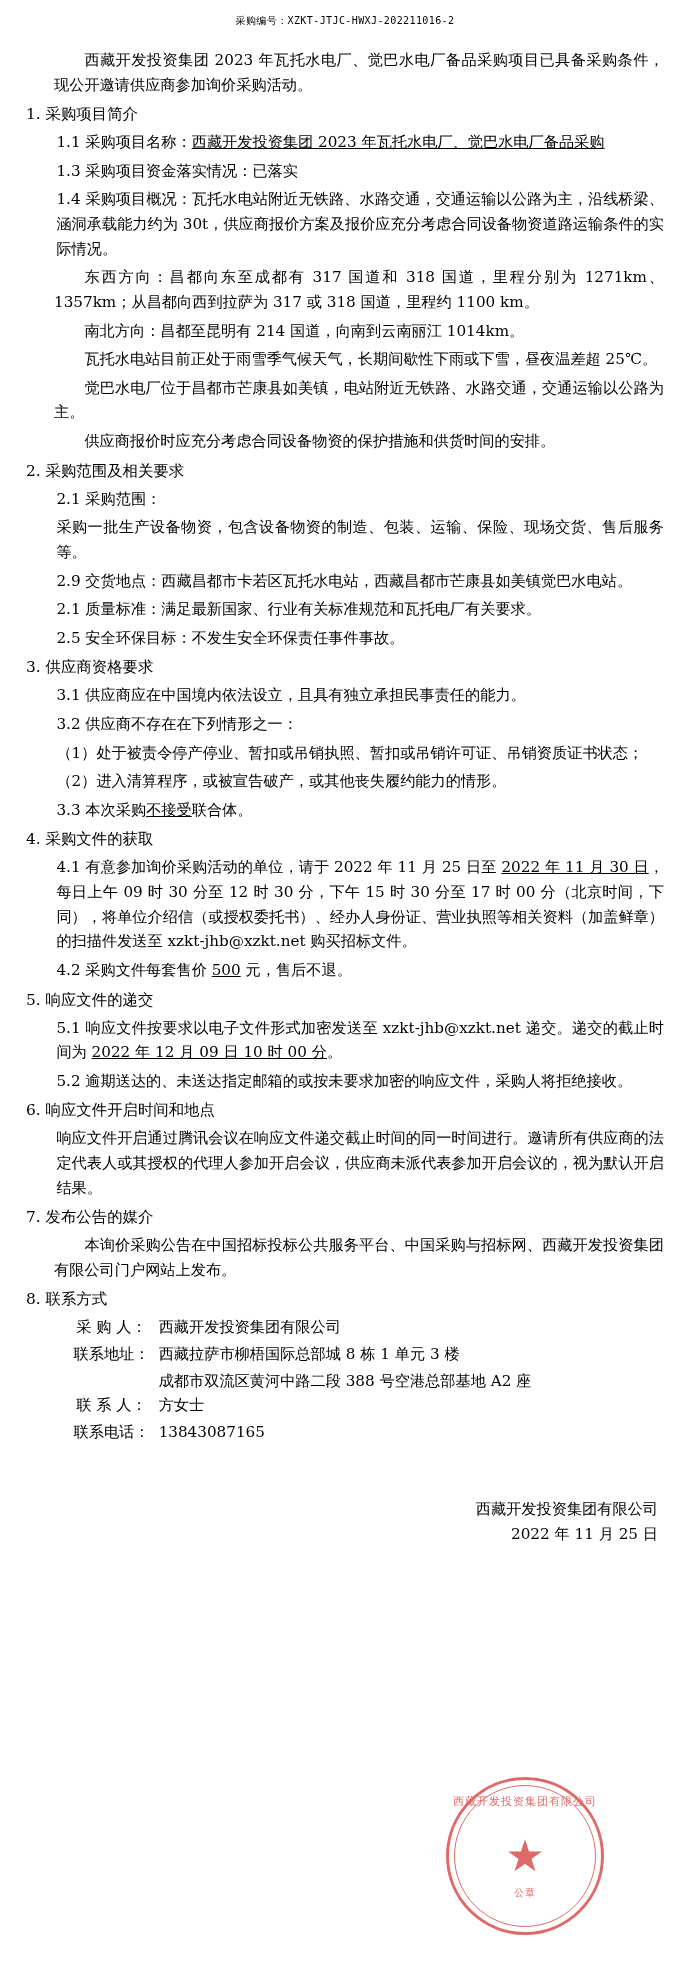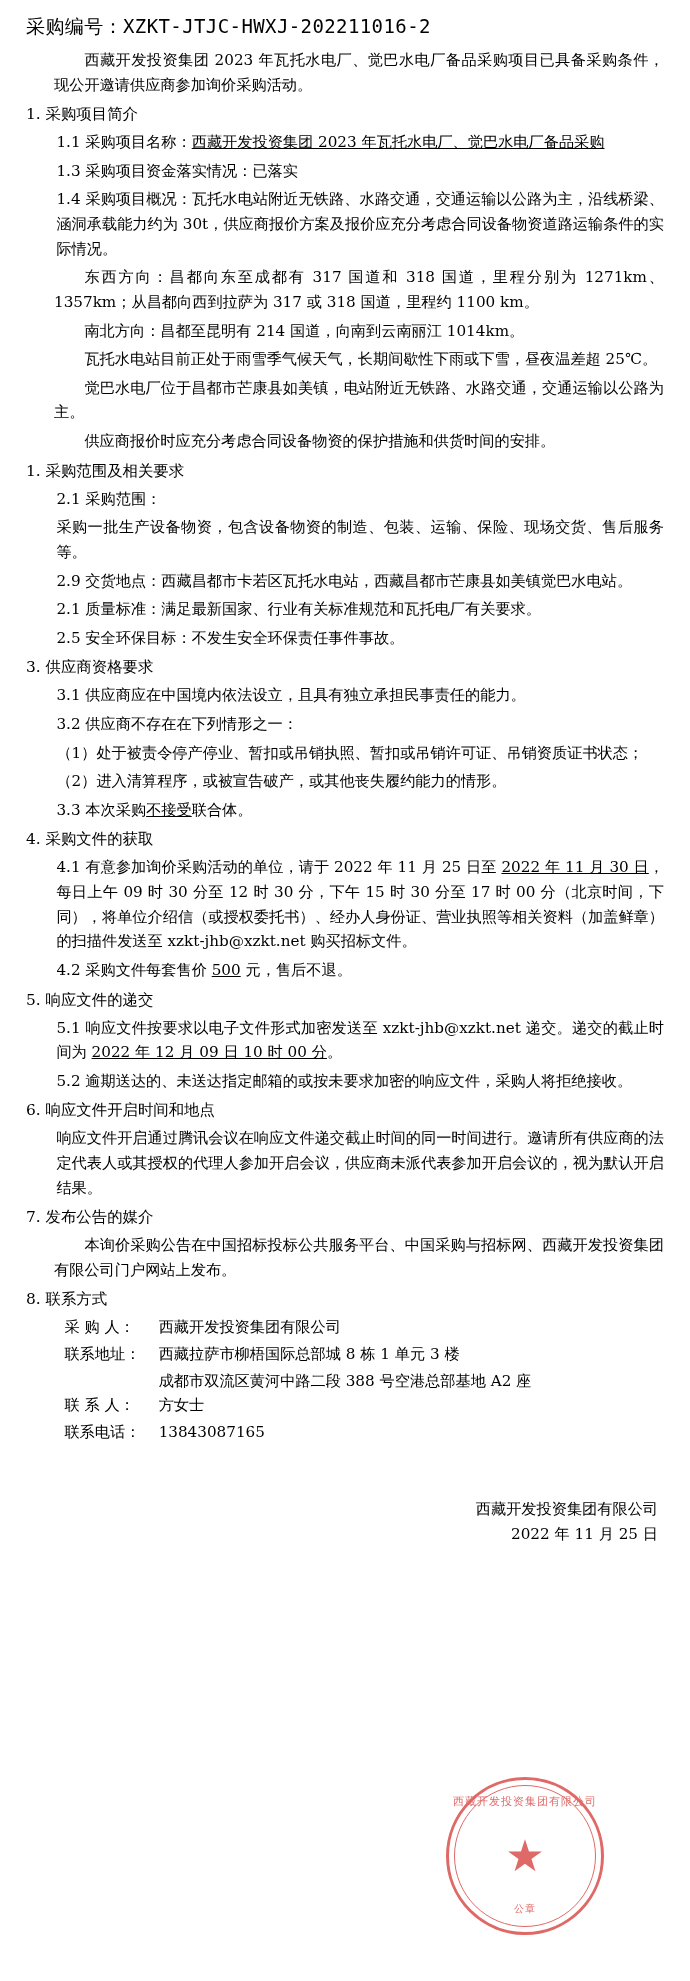--- a/index.html
+++ b/index.html
@@ -14,25 +14,25 @@
   }
   .page {
     position: relative;
     width: 690px;
     min-height: 1981px;
     box-sizing: border-box;
     padding: 14px 26px 40px 26px;
     background: #ffffff;
   }
   .doc-number {
-    text-align: left;
-    font-size: 19px;
+    text-align: center;
+    font-size: 10px;
     font-family: "DejaVu Sans Mono", "Liberation Mono", monospace;
     letter-spacing: 0.4px;
-    margin-bottom: 8px;
+    margin-bottom: 20px;
     white-space: nowrap;
   }
   p {
     margin: 0 0 4px 0;
     font-size: 15.2px;
     line-height: 1.62;
     text-align: justify;
     text-justify: inter-ideograph;
   }
   .indent2 { text-indent: 2em; margin-left: 28px; }
@@ -52,20 +52,21 @@
   .contact-row {
     display: flex;
     font-size: 15.2px;
     line-height: 1.62;
     margin-bottom: 2px;
   }
   .contact-label {
     width: 6.2em;
     flex: 0 0 auto;
     white-space: nowrap;
+    text-align: center;
   }
   .contact-value { flex: 1 1 auto; }
   .contact-sub {
     margin-left: 6.2em;
     font-size: 15.2px;
     line-height: 1.62;
   }
   .signature {
     margin-top: 52px;
     text-align: right;
@@ -103,42 +104,42 @@
   .stamp-top-text, .stamp-bottom-text {
     position: absolute;
     left: 0;
     right: 0;
     text-align: center;
     color: #d2302c;
     font-size: 11px;
     letter-spacing: 1px;
   }
   .stamp-top-text { top: 14px; }
-  .stamp-bottom-text { bottom: 16px; font-size: 10px; }
+  .stamp-bottom-text { bottom: 32px; font-size: 10px; }
 </style>
 </head>
 <body>
 
 <div class="page">
 
   <div class="doc-number">采购编号：XZKT-JTJC-HWXJ-202211016-2</div>
 
   <p class="indent2">西藏开发投资集团 2023 年瓦托水电厂、觉巴水电厂备品采购项目已具备采购条件，现公开邀请供应商参加询价采购活动。</p>
 
   <p class="h1">1. 采购项目简介</p>
   <p class="lvl2"><span>1.1 采购项目名称：<span class="u">西藏开发投资集团 2023 年瓦托水电厂、觉巴水电厂备品采购</span></span></p>
   <p class="lvl2">1.3 采购项目资金落实情况：已落实</p>
   <p class="lvl2">1.4 采购项目概况：瓦托水电站附近无铁路、水路交通，交通运输以公路为主，沿线桥梁、涵洞承载能力约为 30t，供应商报价方案及报价应充分考虑合同设备物资道路运输条件的实际情况。</p>
   <p class="indent2">东西方向：昌都向东至成都有 317 国道和 318 国道，里程分别为 1271km、1357km；从昌都向西到拉萨为 317 或 318 国道，里程约 1100 km。</p>
   <p class="indent2">南北方向：昌都至昆明有 214 国道，向南到云南丽江 1014km。</p>
   <p class="indent2">瓦托水电站目前正处于雨雪季气候天气，长期间歇性下雨或下雪，昼夜温差超 25℃。</p>
   <p class="indent2">觉巴水电厂位于昌都市芒康县如美镇，电站附近无铁路、水路交通，交通运输以公路为主。</p>
   <p class="indent2">供应商报价时应充分考虑合同设备物资的保护措施和供货时间的安排。</p>
 
-  <p class="h1">1. 采购范围及相关要求</p>
+  <p class="h1">2. 采购范围及相关要求</p>
   <p class="lvl2">2.1 采购范围：</p>
   <p class="lvl2">采购一批生产设备物资，包含设备物资的制造、包装、运输、保险、现场交货、售后服务等。</p>
   <p class="lvl2">2.9 交货地点：西藏昌都市卡若区瓦托水电站，西藏昌都市芒康县如美镇觉巴水电站。</p>
   <p class="lvl2">2.1 质量标准：满足最新国家、行业有关标准规范和瓦托电厂有关要求。</p>
   <p class="lvl2">2.5 安全环保目标：不发生安全环保责任事件事故。</p>
 
   <p class="h1">3. 供应商资格要求</p>
   <p class="lvl2">3.1 供应商应在中国境内依法设立，且具有独立承担民事责任的能力。</p>
   <p class="lvl2">3.2 供应商不存在在下列情形之一：</p>
   <p class="lvl2">（1）处于被责令停产停业、暂扣或吊销执照、暂扣或吊销许可证、吊销资质证书状态；</p>

